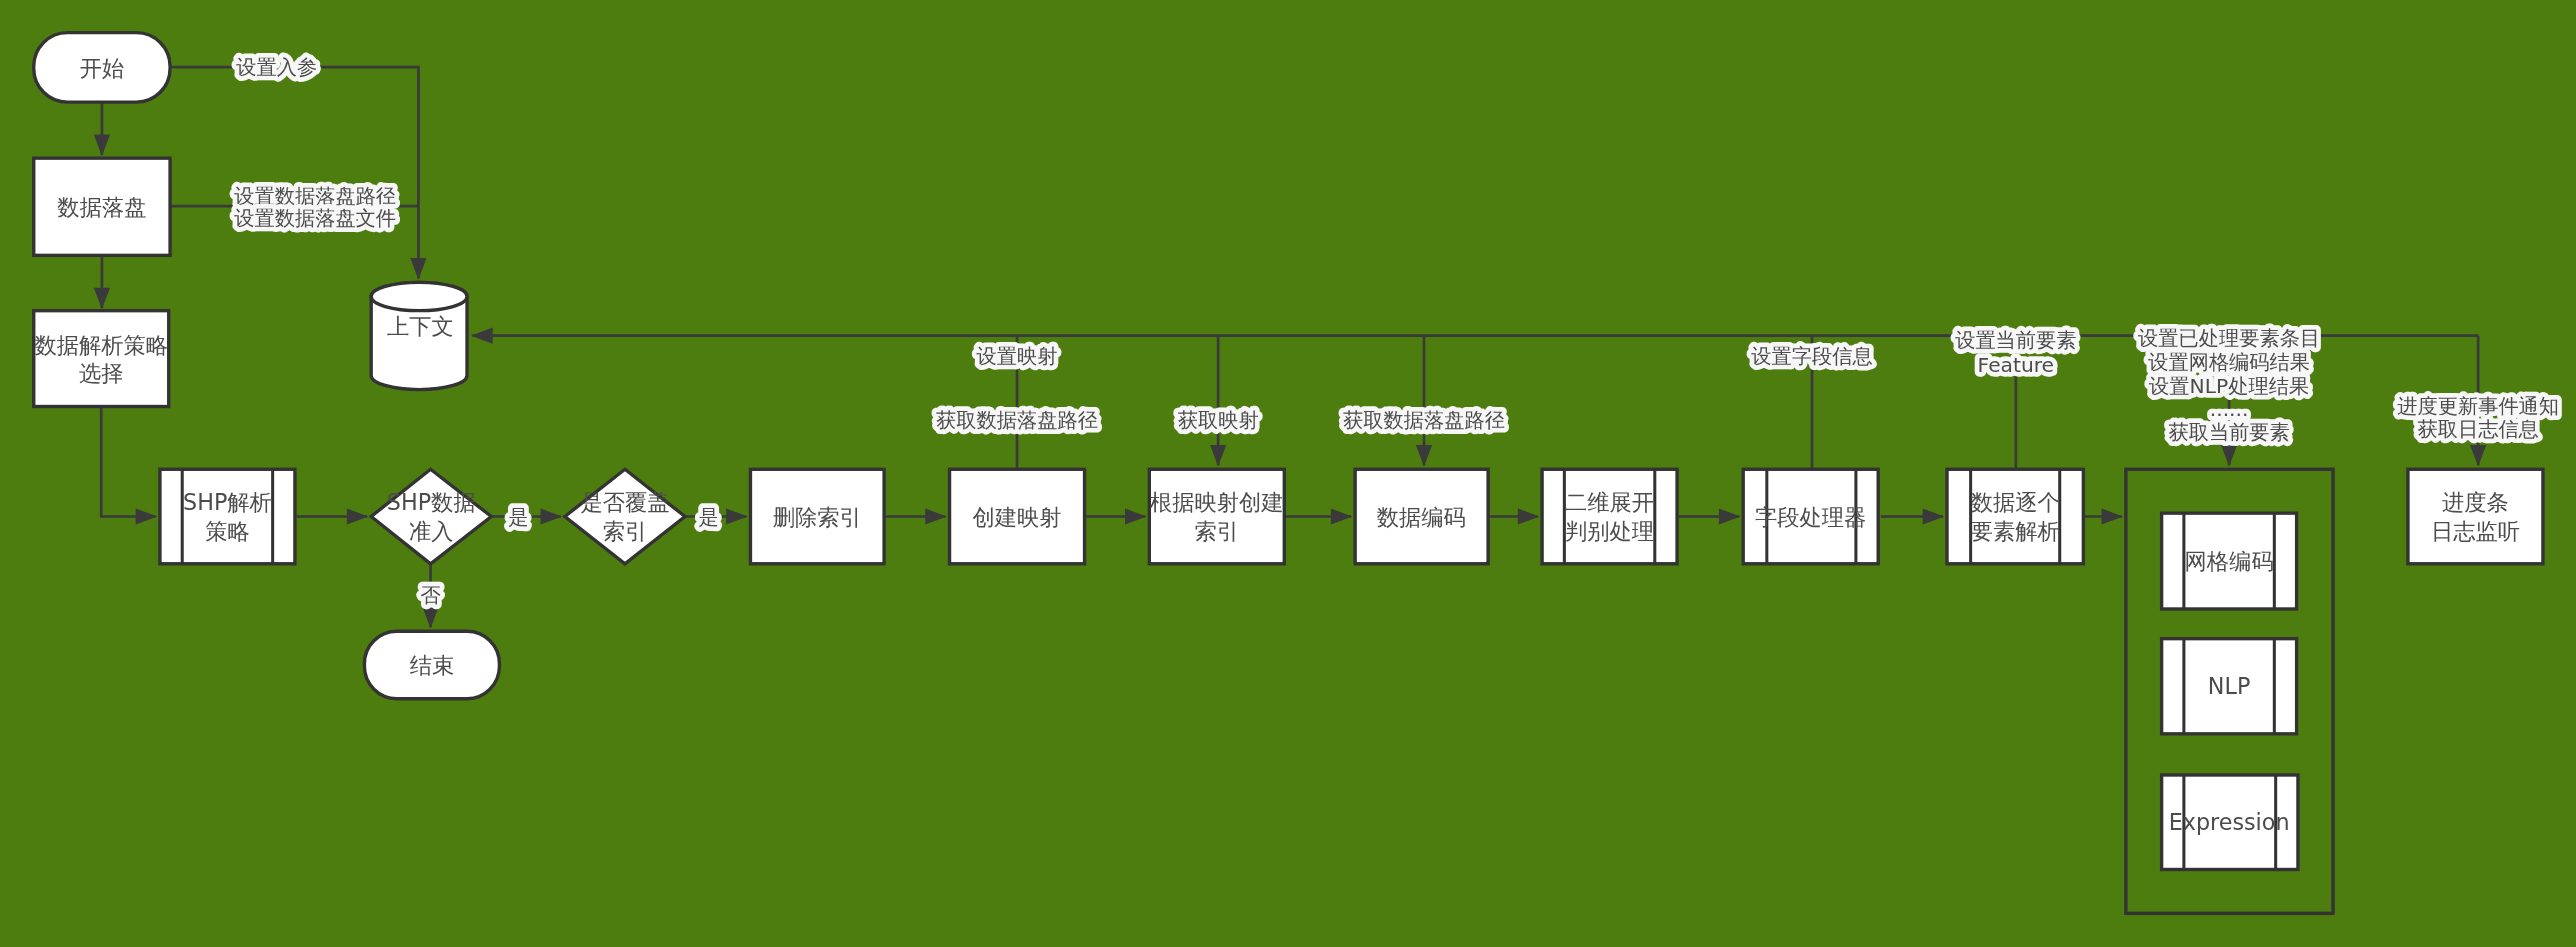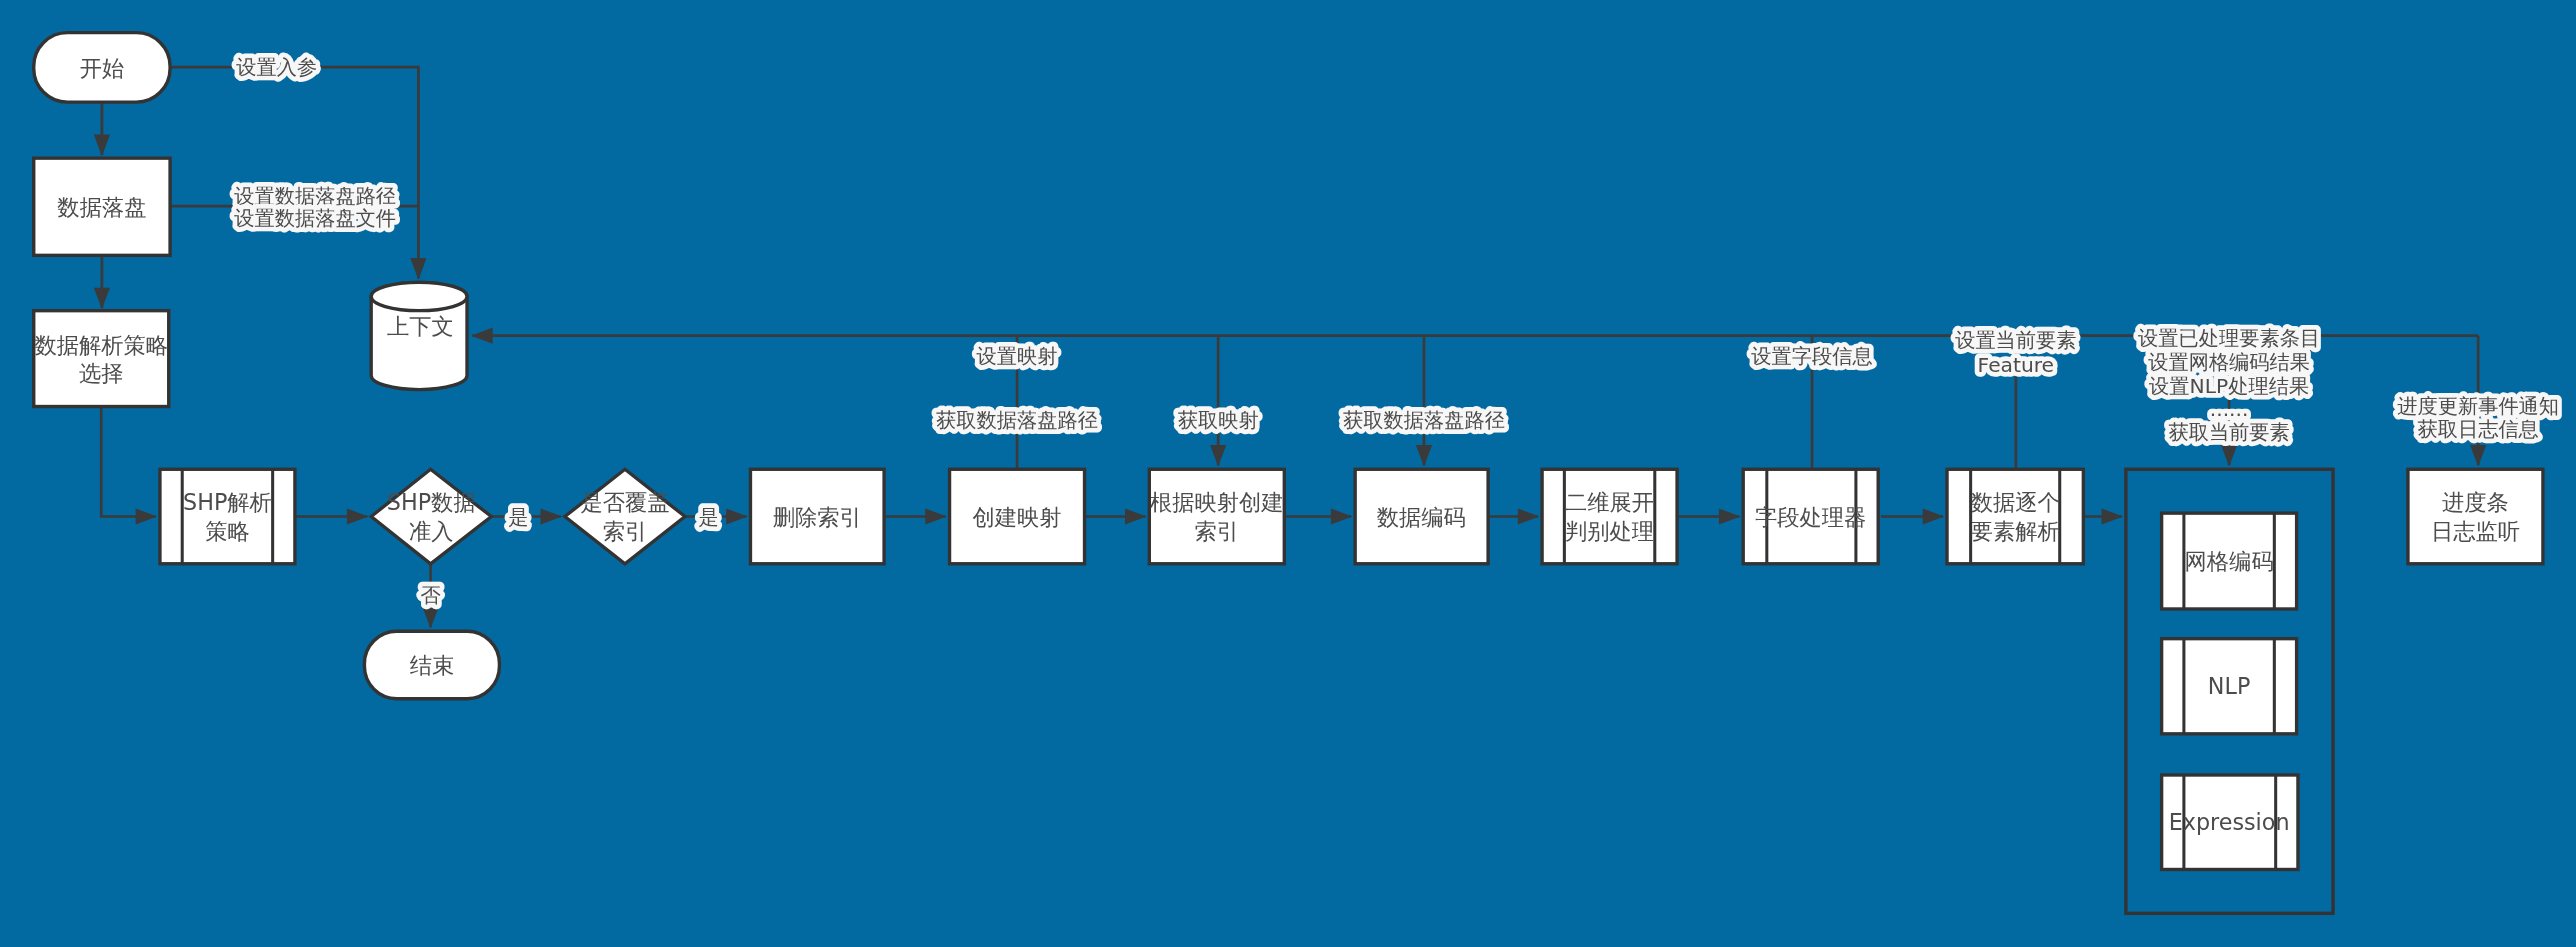--- a/index.html
+++ b/index.html
@@ -4,21 +4,21 @@
 <style>
   html, body {
     margin: 0;
     padding: 0;
     background: #ffffff;
   }
   #stage {
     position: relative;
     width: 2576px;
     height: 948px;
-    background: #0369a1;
+    background: #4d7c0f;
     font-family: "DejaVu Sans", "Liberation Sans", sans-serif;
   }
   svg { display: block; }
   .node-shape {
     fill: #ffffff;
     stroke: #333333;
     stroke-width: 5;
   }
   .container-shape {
     fill: none;

